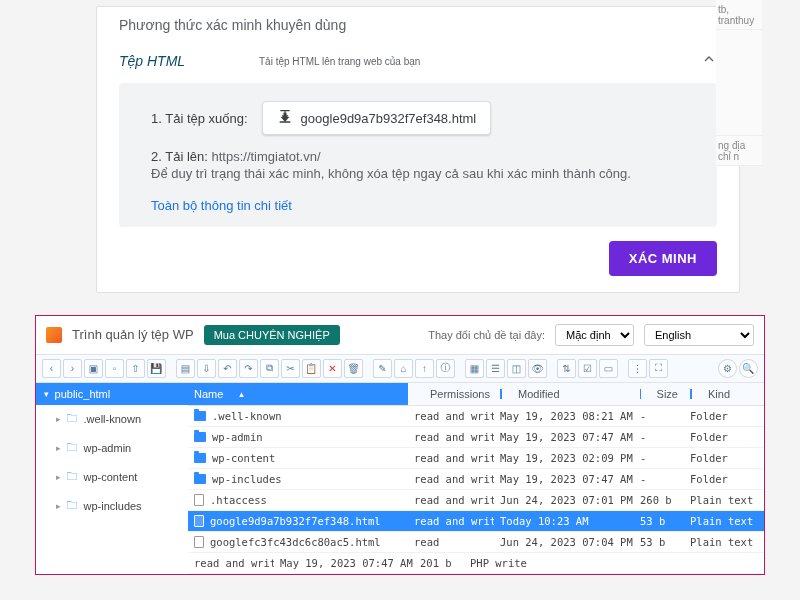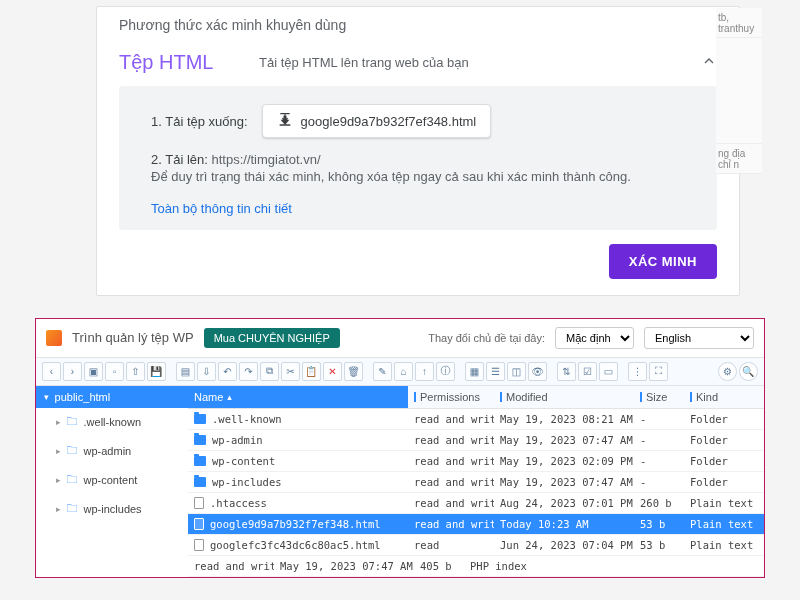--- a/index.html
+++ b/index.html
@@ -2,34 +2,34 @@
 <html><head>
 <meta charset="utf-8">
 <style>
   * { box-sizing: border-box; margin: 0; padding: 0; }
   body { font-family: Arial, Helvetica, sans-serif; width: 800px; height: 600px; background: #f4f4f4; overflow: hidden; }
   
   .gsc-wrap { position: relative; margin: 0 auto; width: 720px; padding-top: 6px; }
   .gsc-card { background: #fff; border: 1px solid #e0e0e0; border-radius: 2px; padding: 10px 22px 16px; margin-left: 56px; margin-right: 20px; position: relative; }
   .gsc-heading { color: #5f6368; font-size: 14px; margin-bottom: 18px; }
   .gsc-row { display: flex; align-items: center; cursor: pointer; }
-  .gsc-row .title { font-size: 20px; color: #8b5cf6; width: 140px; }
-  .gsc-row .sub { font-size: 13px; color: #5f6368; flex: 1; }
+  .gsc-row .title { font-size: 14px; color: #0c4a6e; width: 140px; font-style: italic; }
+  .gsc-row .sub { font-size: 10px; color: #5f6368; flex: 1; }
   .gsc-row .chev { color: #5f6368; }
   .gsc-steps { background: #f1f3f4; border-radius: 4px; margin-top: 12px; padding: 18px 32px 14px; font-size: 13px; color: #3c4043; }
   .step1 { display: flex; align-items: center; gap: 14px; margin-bottom: 14px; }
   .dl-btn { display: inline-flex; align-items: center; gap: 8px; background: #fff; border: 1px solid #dadce0; border-radius: 4px; padding: 8px 14px; font-size: 13px; color: #3c4043; cursor: pointer; box-shadow: 0 1px 2px rgba(0,0,0,0.15); }
   .dl-btn svg { width: 16px; height: 16px; }
   .step2 { margin-bottom: 0; color: #3c4043; }
   .step2 a { color: #5f6368; text-decoration: none; }
   .note { color: #5f6368; margin-bottom: 14px; line-height: 1.5; }
   .more-link { color: #1a73e8; font-size: 13px; cursor: pointer; }
   .verify-row { text-align: right; margin-top: 14px; }
   .verify-btn { background: #6d28d9; color: #fff; border: none; border-radius: 4px; padding: 10px 20px; font-size: 13px; font-weight: 600; cursor: pointer; letter-spacing: 0.5px; }
-  .gsc-side { position: absolute; right: -2px; top: 8px; width: 46px; height: 100%; }
+  .gsc-side { position: absolute; right: -2px; top: 0; width: 46px; height: 100%; }
   .gsc-side-row { border-bottom: 1px solid #eee; height: 30px; font-size: 10px; color: #888; padding: 4px 2px; background: #fafafa; overflow: hidden; }
   
   .fm-wrap { margin: 22px 35px 0; background: #fff; border: 1px solid #be185d; }
   .fm-top { display: flex; align-items: center; padding: 8px 10px; gap: 10px; }
   .fm-logo { width: 16px; height: 16px; background: linear-gradient(135deg,#f7931e,#f15a24); border-radius: 2px; }
   .fm-title { color: #555; font-size: 13px; }
   .buy-btn { background: #0f766e; color: #fff; border: none; border-radius: 3px; padding: 4px 10px; font-size: 11px; cursor: pointer; }
   .fm-spacer { flex: 1; }
   .owner-label { font-size: 11px; color: #666; }
   .sel { font-size: 11px; border: 1px solid #ccc; border-radius: 3px; padding: 3px 6px; background: #fff; cursor: pointer; min-width: 78px; }
@@ -42,21 +42,21 @@
   .fm-body { display: flex; border-top: 1px solid #e3e3e3; }
   .fm-tree { width: 152px; font-size: 11px; color: #333; }
   .tree-root { background: #2d8cff; color: #fff; padding: 5px 8px; display: flex; align-items: center; gap: 6px; cursor: pointer; }
   .tree-item { padding: 5px 8px 5px 20px; display: flex; align-items: center; gap: 6px; cursor: pointer; color: #444; }
   .tri { font-size: 9px; color: #999; }
   .tri.root { color: #fff; }
   .folder-glyph { color: #2d8cff; }
   
   .fm-table { flex: 1; font-size: 11px; }
   .thead { display: flex; background: #f7faff; border-bottom: 1px solid #e3e3e3; }
-  .th { padding: 5px 6px; color: #555; font-weight: normal; display: flex; align-items: center; gap: 4px; }
+  .th { padding: 5px 6px; color: #555; font-weight: normal; display: flex; align-items: center; gap: 16px; }
   .th.name { flex: 1; background: #2d8cff; color: #fff; }
   .th.perm { width: 86px; }
   .th.mod { width: 140px; }
   .th.size { width: 50px; }
   .th.kind { width: 80px; align-items: center; }
   .th .bar { width: 2px; height: 10px; background: #2d8cff; }
   .tr { display: flex; align-items: center; border-bottom: 1px solid #f1f1f1; cursor: pointer; }
   .tr.selected { background: #2d8cff; color: #fff; }
   .td { padding: 4px 6px; color: #444; overflow: hidden; white-space: nowrap; font-family: "Lucida Console", Monaco, monospace; font-size: 10.5px; }
   .tr.selected .td { color: #fff; }
@@ -255,21 +255,21 @@
             <div class="td mod">May 19, 2023 07:47 AM</div>
             <div class="td size">-</div>
             <div class="td kind">Folder</div>
           </div>
           <div class="tr">
             <div class="td name">
               <span class="ico file"></span>
               <span>.htaccess</span>
             </div>
             <div class="td perm">read and write</div>
-            <div class="td mod">Aug 24, 2023 07:01 PM</div>
+            <div class="td mod">Jun 24, 2023 07:01 PM</div>
             <div class="td size">260 b</div>
             <div class="td kind">Plain text</div>
           </div>
           <div class="tr selected">
             <div class="td name">
               <span class="ico file"></span>
               <span>google9d9a7b932f7ef348.html</span>
             </div>
             <div class="td perm">read and write</div>
             <div class="td mod">Today 10:23 AM</div>
@@ -282,19 +282,19 @@
               <span>googlefc3fc43dc6c80ac5.html</span>
             </div>
             <div class="td perm">read</div>
             <div class="td mod">Jun 24, 2023 07:04 PM</div>
             <div class="td size">53 b</div>
             <div class="td kind">Plain text</div>
           </div>
           <div class="tr">
             <div class="td perm">read and write</div>
             <div class="td mod">May 19, 2023 07:47 AM</div>
-            <div class="td size">405 b</div>
-            <div class="td kind">PHP index</div>
+            <div class="td size">201 b</div>
+            <div class="td kind">PHP write</div>
           </div>
         </div>
     </div>
   </div>
 </div>
 
 </body></html>

